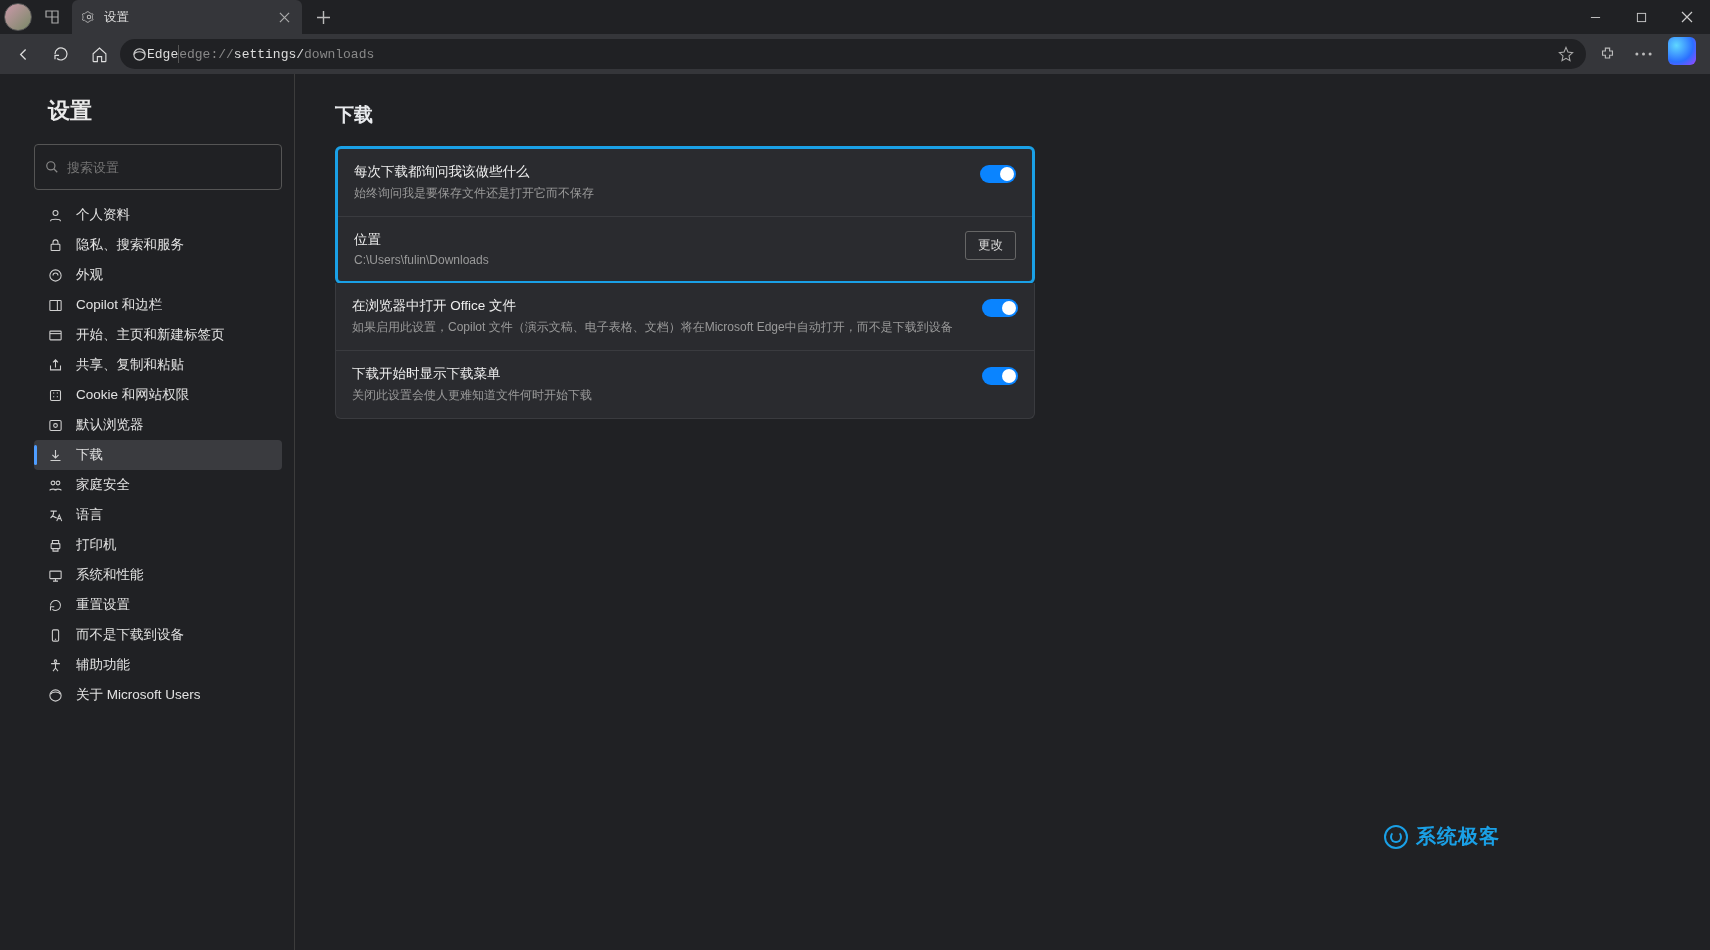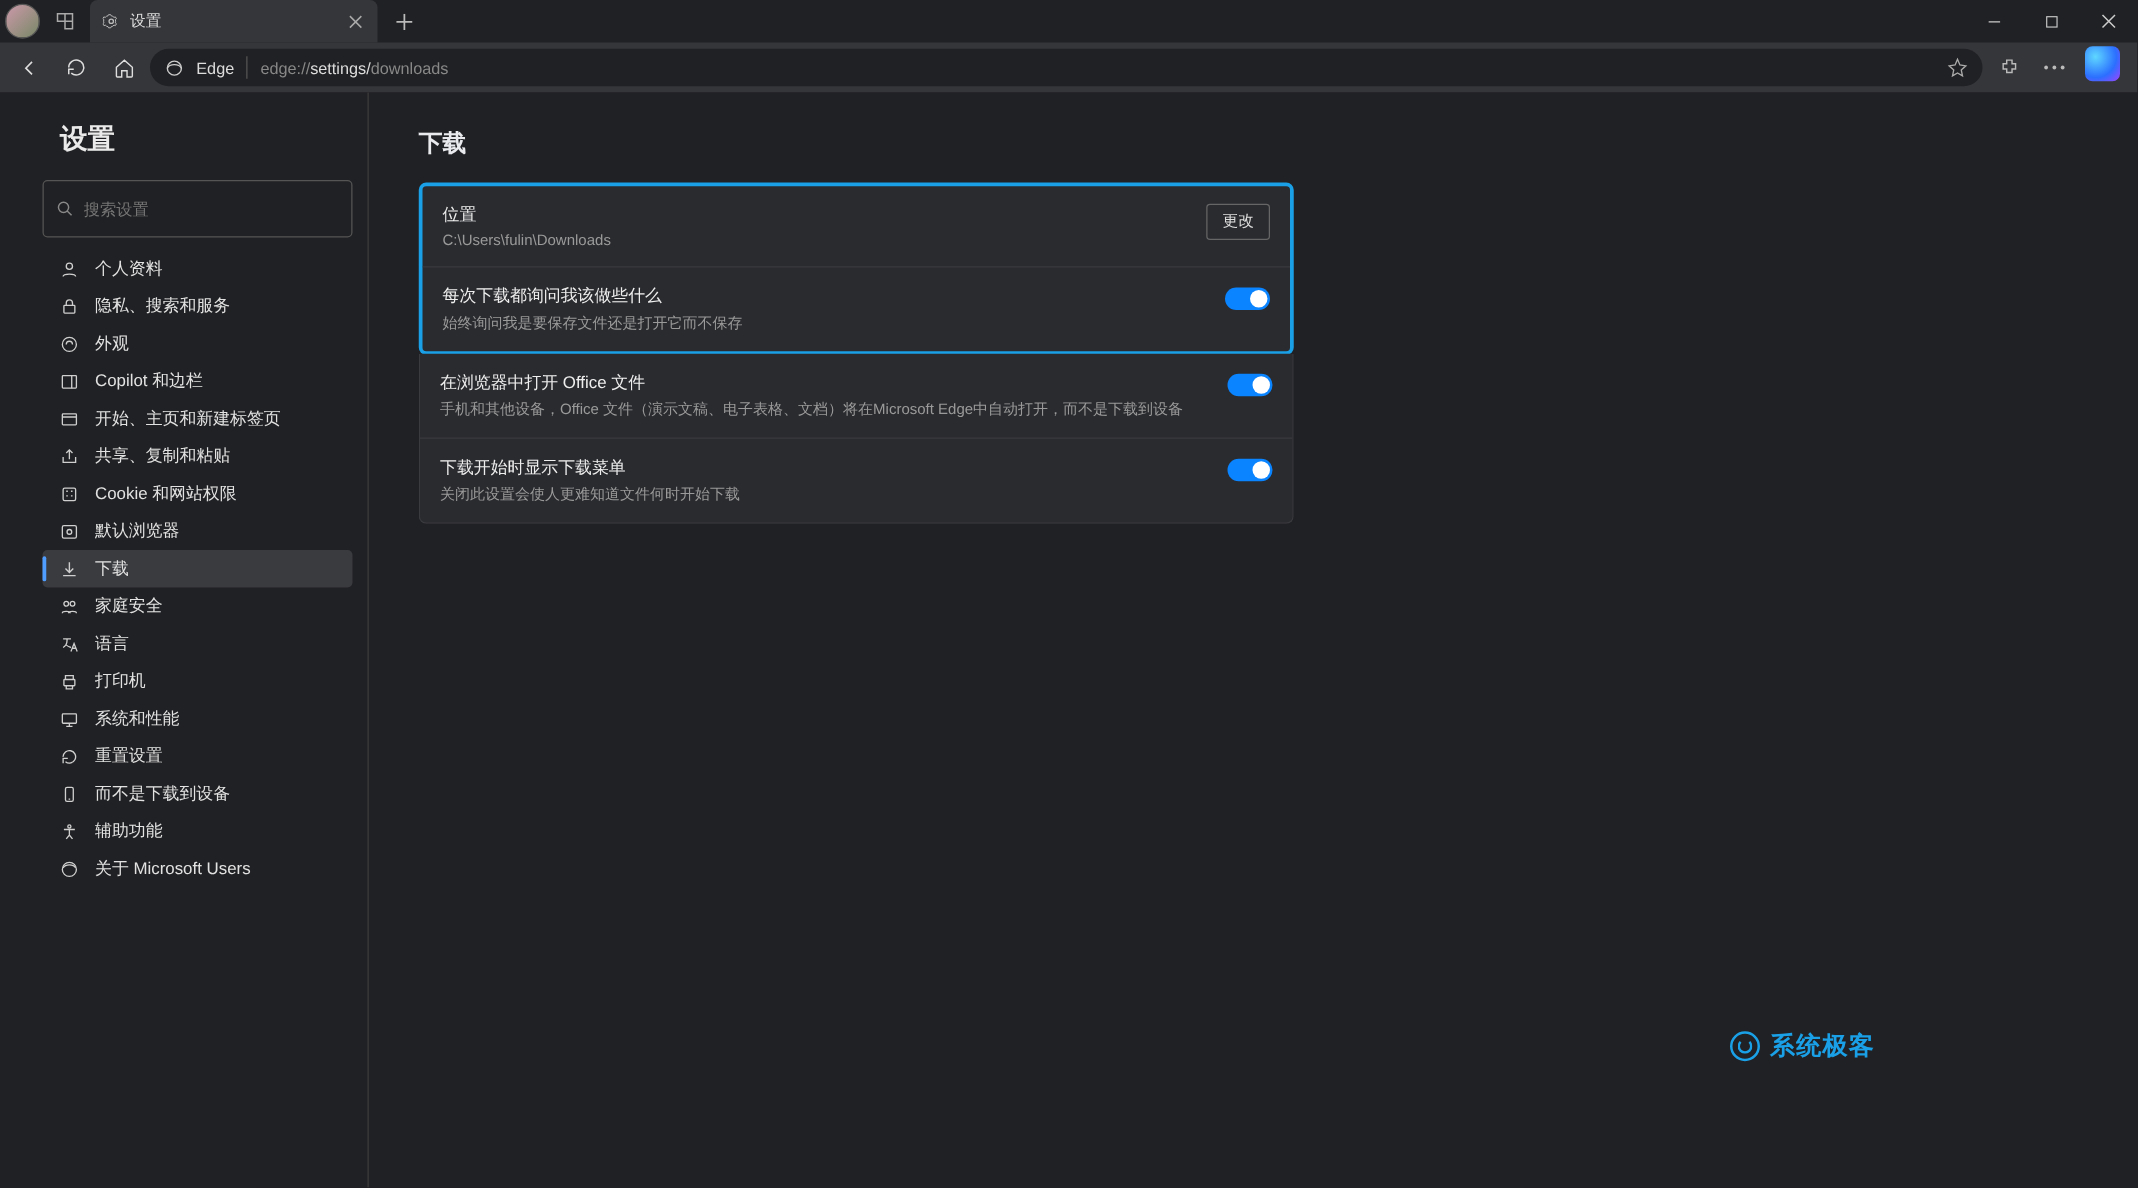--- a/index.html
+++ b/index.html
@@ -62,23 +62,23 @@
   width:34px;height:34px;border-radius:4px;display:flex;align-items:center;justify-content:center;color:#ccc;
 }
 .addr-bar {
   flex:1;
   height:30px;
   background:#202124;
   border-radius:16px;
   display:flex;
   align-items:center;
   padding:0 12px;
-  gap:10px;
   color:#aaa;
   font-size:13px;
+  font-family:Liberation Mono, monospace;
 }
 .addr-bar .badge-label { color:#ddd; font-size:13px; }
 .addr-bar .site-icon { color:#ccc; }
 .addr-divider { width:1px;height:18px;background:#555; }
 .addr-text { color:#888; }
 .addr-text .emph { color:#ddd;text-align:right; }
 .addr-star { margin-left:auto; color:#aaa; }
 .right-icons { display:flex;gap:2px;padding-right:2px; }
 .right-icons .nav-btn { color:#bbb; }
 .copilot-icon {
@@ -470,39 +470,39 @@
         </li>
     </ul>
   </div>
 
   <div class="content">
     <div class="section-title">下载</div>
 
     <div class="card highlight-box">
       <div class="row">
         <div class="row-main">
+          <div class="row-title">每次下载都询问我该做些什么</div>
+          <div class="row-sub">始终询问我是要保存文件还是打开它而不保存</div>
+        </div>
+        <div class="toggle"></div>
+      </div>
+      <div class="row">
+        <div class="row-main">
           <div class="row-title">位置</div>
           <div class="row-sub">C:\Users\fulin\Downloads</div>
         </div>
         <button class="btn-secondary">更改</button>
       </div>
-      <div class="row">
-        <div class="row-main">
-          <div class="row-title">每次下载都询问我该做些什么</div>
-          <div class="row-sub">始终询问我是要保存文件还是打开它而不保存</div>
-        </div>
-        <div class="toggle"></div>
-      </div>
     </div>
 
     <div class="card" style="border-top:none;border-top-left-radius:0;border-top-right-radius:0;">
       <div class="row">
         <div class="row-main">
           <div class="row-title">在浏览器中打开 Office 文件</div>
-          <div class="row-sub">手机和其他设备，Office 文件（演示文稿、电子表格、文档）将在Microsoft Edge中自动打开，而不是下载到设备</div>
+          <div class="row-sub">如果启用此设置，Copilot 文件（演示文稿、电子表格、文档）将在Microsoft Edge中自动打开，而不是下载到设备</div>
         </div>
         <div class="toggle"></div>
       </div>
       <div class="row">
         <div class="row-main">
           <div class="row-title">下载开始时显示下载菜单</div>
           <div class="row-sub">关闭此设置会使人更难知道文件何时开始下载</div>
         </div>
         <div class="toggle"></div>
       </div>

